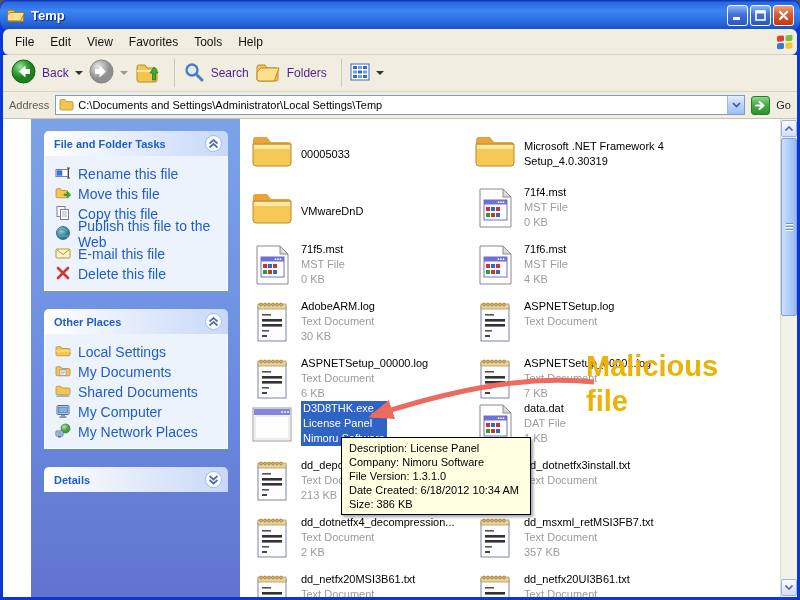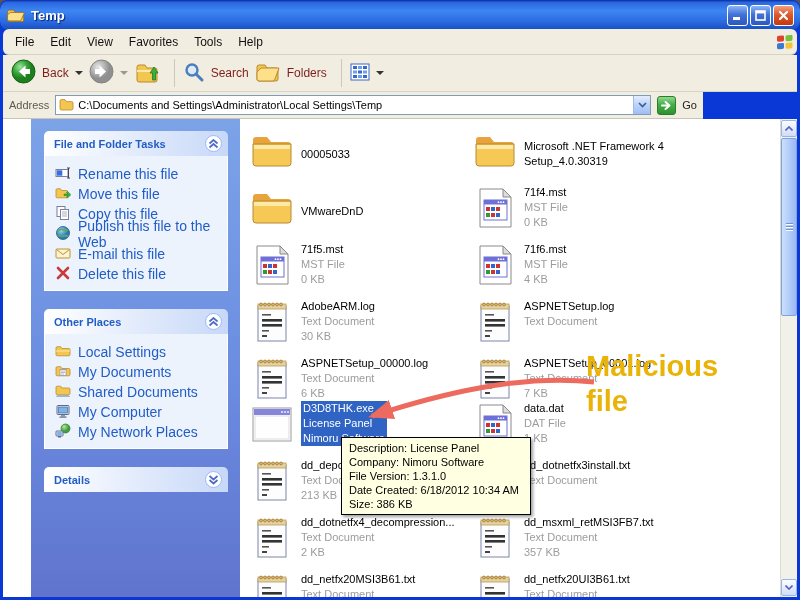--- a/index.html
+++ b/index.html
@@ -26,30 +26,30 @@
     position:absolute;left:3px;top:29px;width:794px;height:26px;
     background:#f1eee1;border-bottom:1px solid #d8d4c3;
     display:flex;align-items:center;padding-left:4px;font-size:12px;color:#111;border-radius:6px;
   }
   .menu-item{padding:3px 8px;}
   .menu-logo{margin-left:auto;margin-right:2px;display:flex;align-items:center;}
   
   .toolbar{
     position:absolute;left:3px;top:55px;width:794px;height:37px;
     background:#f1eee1;border-bottom:1px solid #d8d4c3;
-    display:flex;align-items:center;padding-left:8px;color:#7f1d1d;font-size:12px;
+    display:flex;align-items:center;padding-left:8px;color:#4c1d95;font-size:12px;
   }
   .tool-group{display:flex;align-items:center;gap:4px;margin-right:6px;}
   .caret{width:0;height:0;border-left:4px solid transparent;border-right:4px solid transparent;border-top:4px solid #333;margin-left:2px;}
   .caret.dis{border-top-color:#9a9a90;}
   .tool-sep{width:1px;height:28px;background:#cdc9b8;margin:0 8px;}
   .tool-label{margin-left:2px;}
   
   .addressbar{
-    position:absolute;left:3px;top:92px;width:700px;height:27px;
+    position:absolute;left:3px;top:92px;width:794px;height:27px;
     background:#f1eee1;border-bottom:1px solid #c9c5b4;
     display:flex;align-items:center;padding:0 6px;gap:6px;
   }
   .addr-label{color:#5c5b51;}
   .combo{flex:1;height:20px;background:#fff;border:1px solid #7f9db9;display:flex;align-items:center;padding-left:3px;position:relative;}
   .combo-text{margin-left:4px;color:#000;white-space:nowrap;overflow:hidden;}
   .combo-drop{position:absolute;right:0;top:0;width:17px;height:18px;border-left:1px solid #9db9f2;
     background:linear-gradient(180deg,#e3edfd 0%,#bcd2f8 50%,#9ebff4 100%);display:flex;align-items:center;justify-content:center;}
   .go-btn{width:19px;height:19px;border-radius:3px;border:1px solid #2a7b2a;
     background:linear-gradient(180deg,#8fd98f 0%,#46ad46 45%,#2e9230 100%);display:flex;align-items:center;justify-content:center;}

